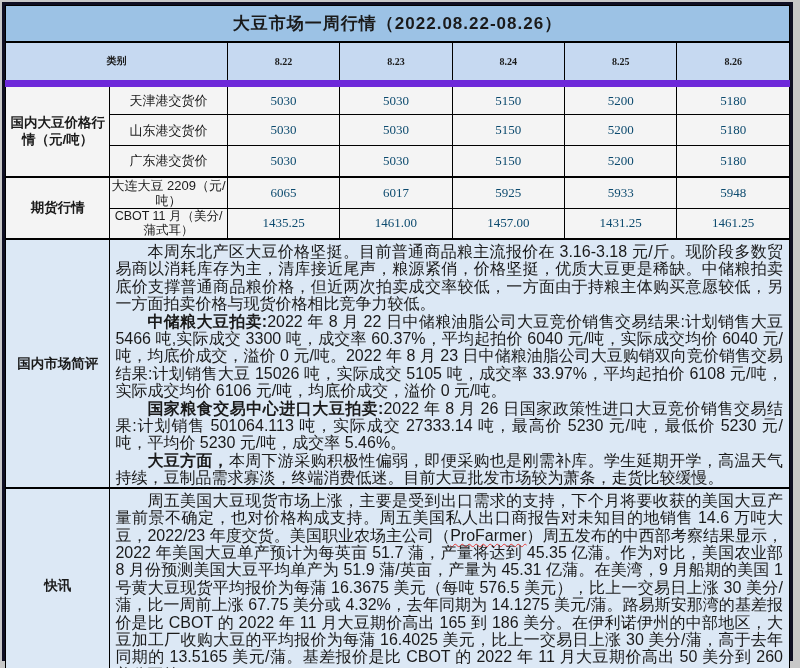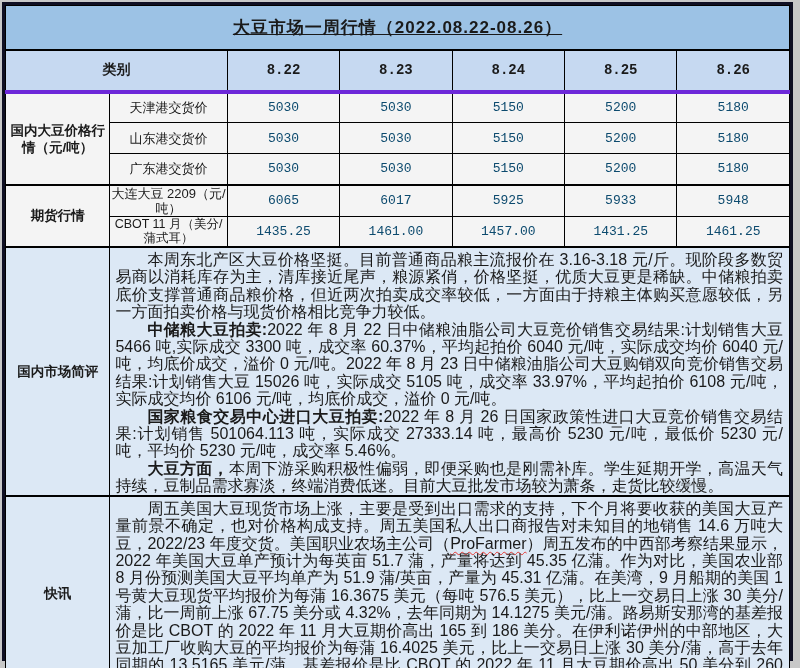--- a/index.html
+++ b/index.html
@@ -28,38 +28,38 @@
     text-align:center;
     vertical-align:middle;
     overflow:hidden;
     box-sizing:border-box;
   }
   
   col.c-cat{width:104px;}
   col.c-sub{width:117px;}
   col.c-day{width:112px;}
   
-  tr.r-title{height:44px;text-decoration:underline;}
+  tr.r-title{height:36px;}
   tr.r-head{height:42px;}
   tr.r-data{height:31px;}
   tr.r-review{height:207px;}
   tr.r-news{height:176px;}
   tr.r-note{height:30px;}
 
   td.title{
     background:var(--title-bg,#9cc2e5);
     font-size:17px;font-weight:bold;letter-spacing:1px;
     border-bottom:2px solid #000;
   }
   tr.r-head td{
     background:var(--header-bg,#c6d9f1);
-    font-weight:bold;font-size:14px;
-    border-bottom:4px solid #6d28d9;
+    font-weight:bold;font-size:10px;
+    border-bottom:7px solid #6d28d9;
   }
-  td.num,td.dayhead{font-family:Liberation Mono, monospace;text-align:center;}
+  td.num,td.dayhead{font-family:Liberation Serif, serif;text-align:center;}
   td.cat{
     background:var(--cell-bg,#f4f4f4);
     font-weight:bold;font-size:13.5px;line-height:17px;
     padding:12px 4px;
   }
   td.sub{
     background:var(--cell-bg,#f4f4f4);
     font-size:13px;line-height:15px;
   }
   td.sub.small{font-size:12.5px;line-height:14px;}

